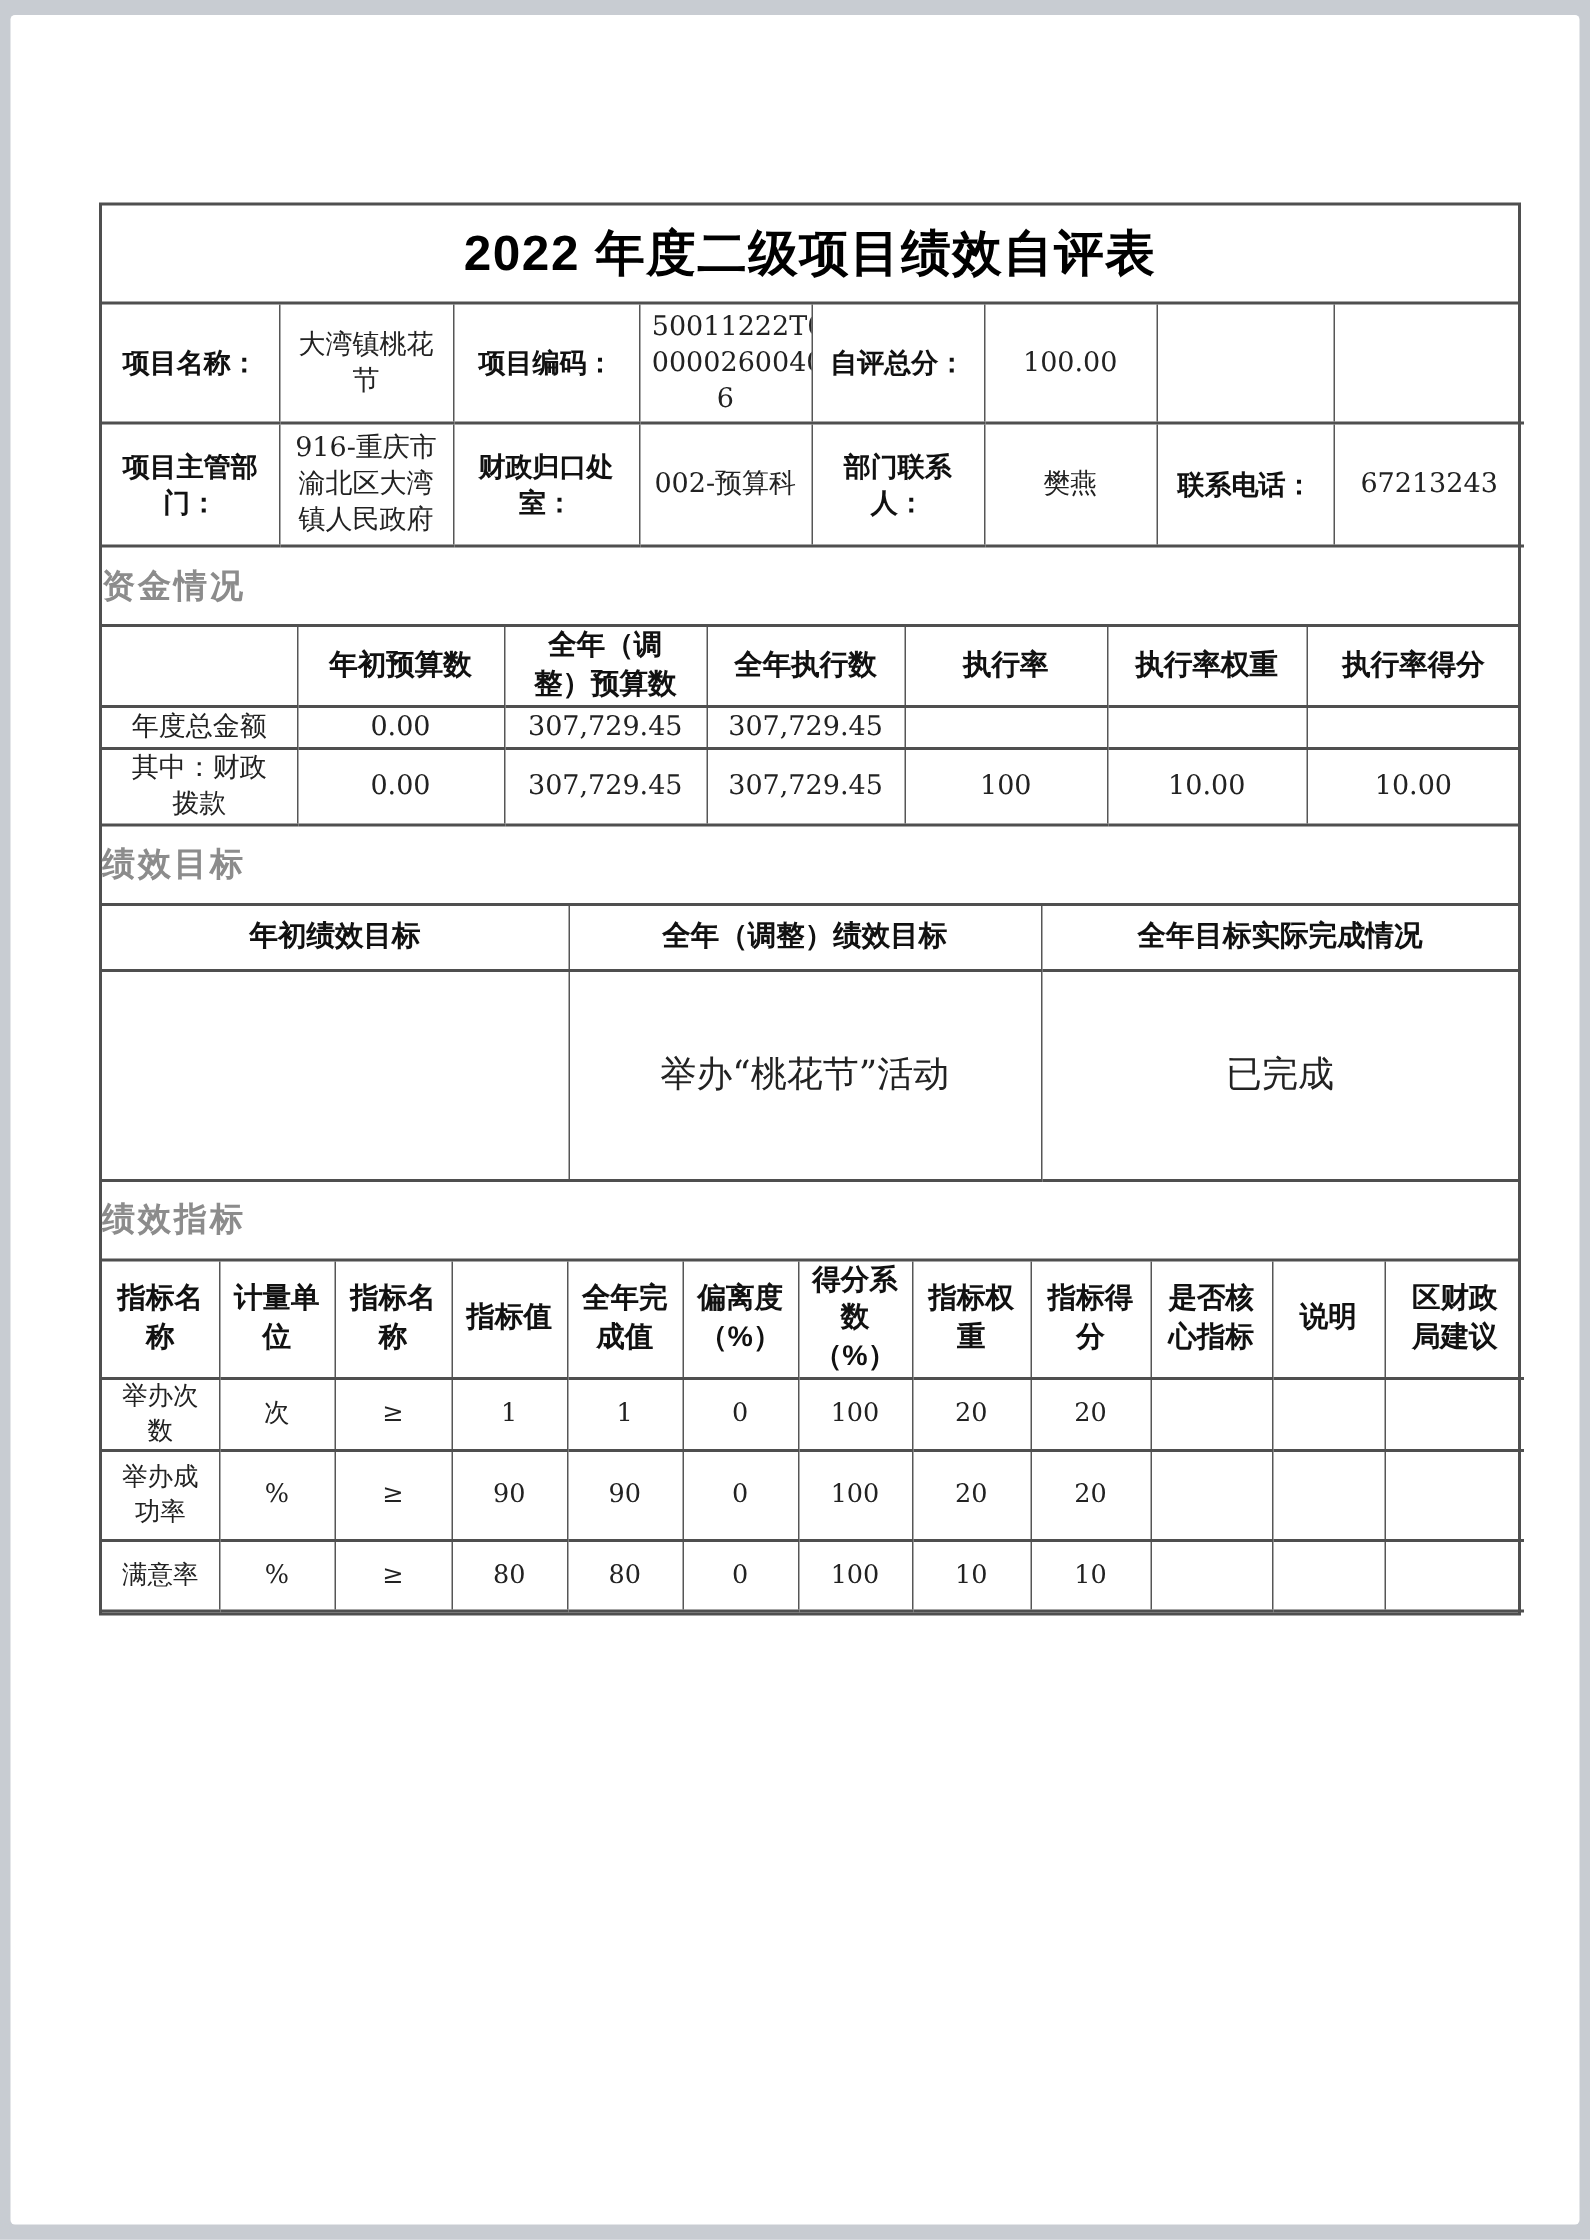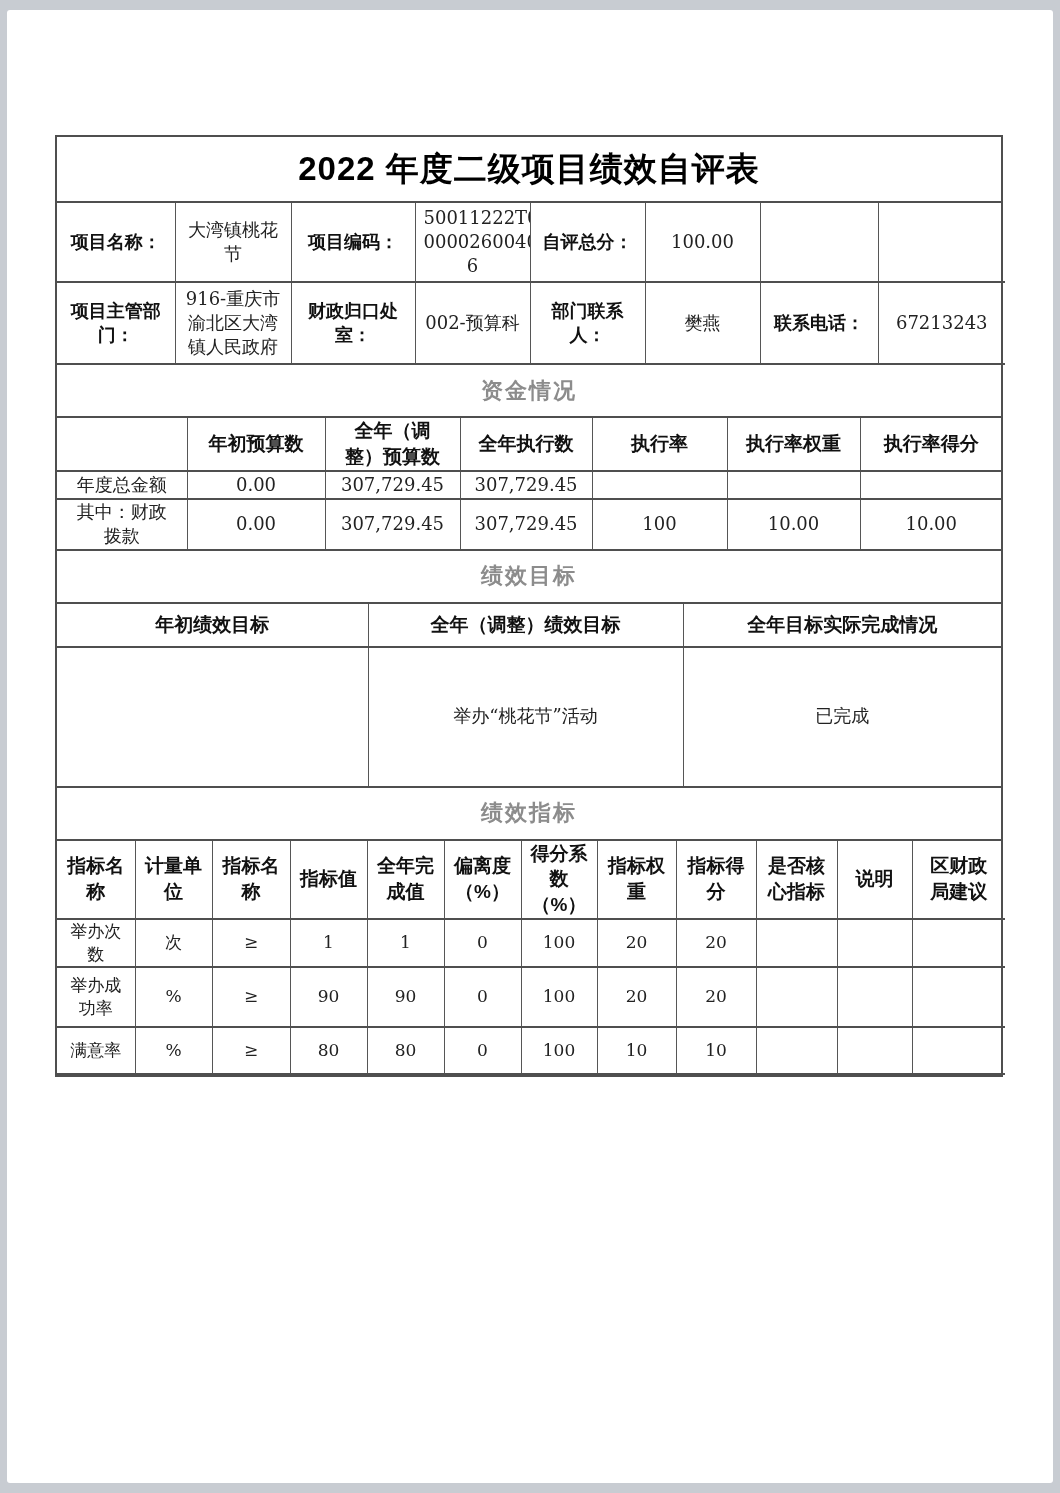--- a/index.html
+++ b/index.html
@@ -14,21 +14,21 @@
     position: absolute;
     left: 7px;
     top: 10px;
     width: 1046px;
     height: 1473px;
     background: #ffffff;
     border-radius: 3px;
   }
   .doc {
     position: absolute;
-    left: 48px;
+    left: 59px;
     top: 125px;
     width: 944px;
     border: 2px solid #4f4f4f;
     background: #ffffff;
   }
   .title-row {
     height: 64px;
     border-bottom: 2px solid #4f4f4f;
     display: flex;
     align-items: center;
@@ -39,21 +39,20 @@
     font-weight: 700;
     color: #000000;
     letter-spacing: 1px;
     font-family: "Liberation Sans", sans-serif;
   }
   .section-row {
     height: 51px;
     border-bottom: 2px solid #4f4f4f;
     display: flex;
     align-items: center;
-    justify-content: center;
   }
   .section-title {
     font-size: 22px;
     font-weight: 700;
     color: #8c8c8c;
     letter-spacing: 2px;
   }
   table {
     width: 100%;
     border-collapse: collapse;
@@ -88,21 +87,21 @@
     font-size: 19px;
     color: #111111;
   }
   .pre { white-space: pre-line; }
 
   table.funds td { padding: 0 14px; }
   table.goals td { padding: 0 12px; }
   table.indicators td { padding: 0 6px; }
   table.indicators td:last-child { padding: 0 12px; }
   table.indicators td.val { font-size: 17px; }
-  table.goals td.goal-cell { font-size: 18px; }
+  table.goals td.goal-cell { font-size: 24px; }
 </style>
 </head>
 <body>
 
 <div class="page">
   <div class="doc">
 
     <div class="title-row">
       <div class="doc-title">2022 年度二级项目绩效自评表</div>
     </div>

